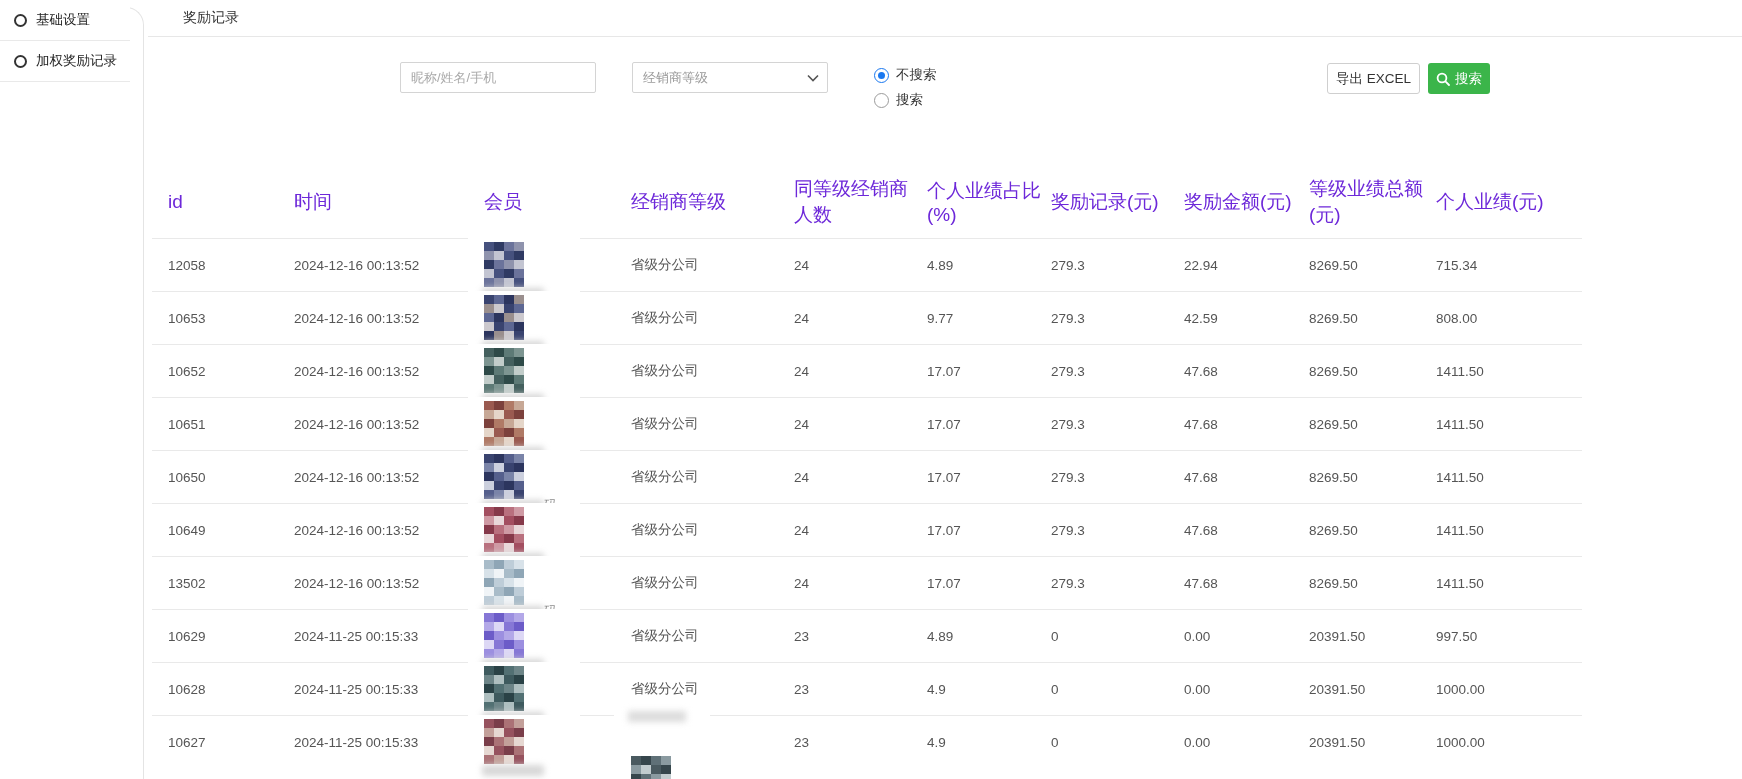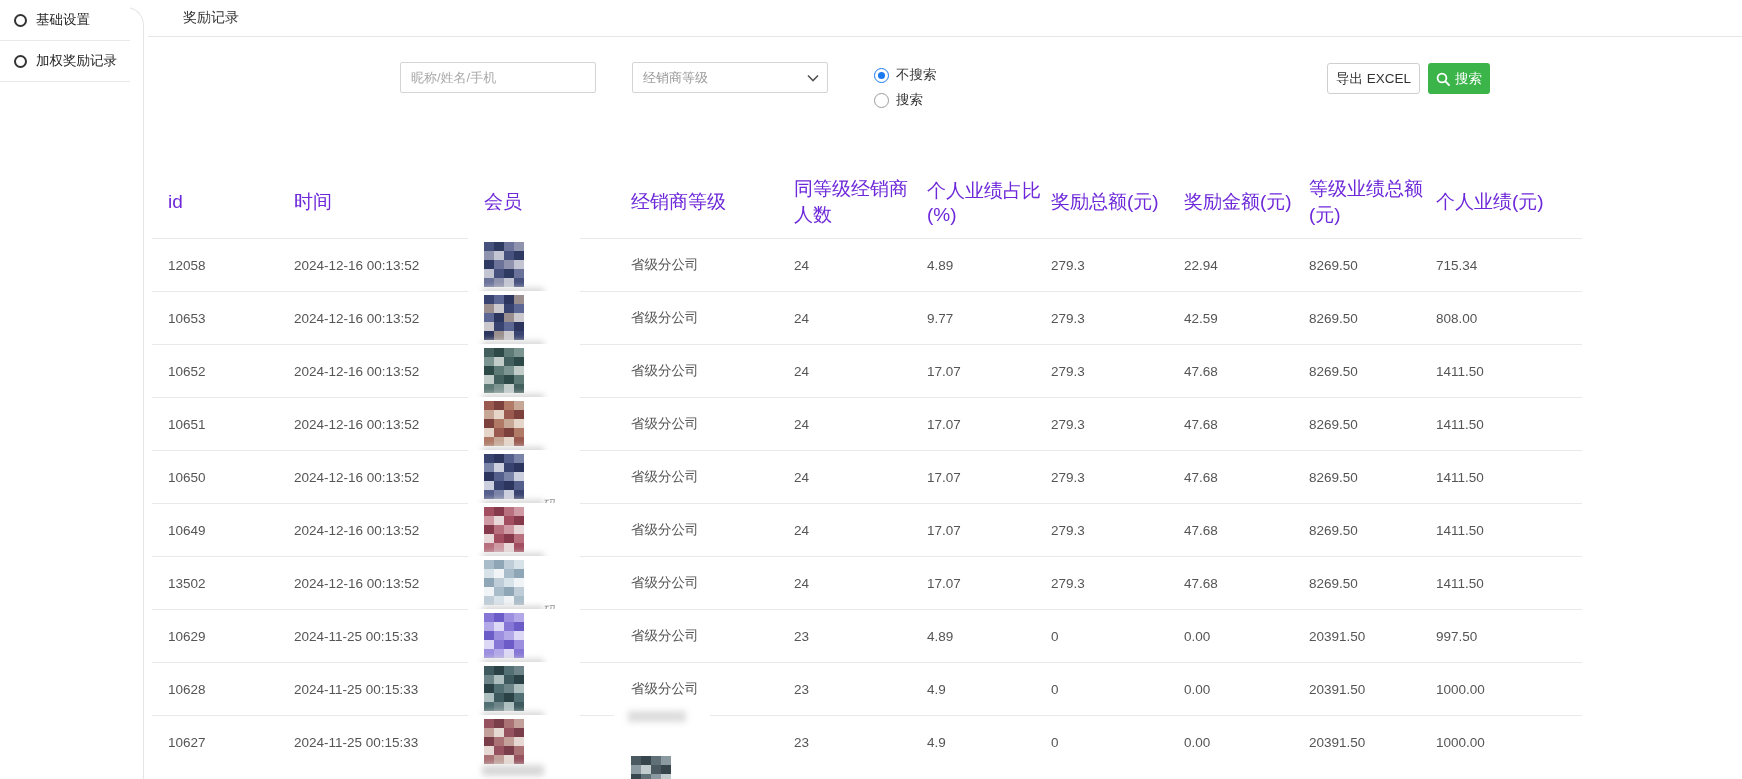--- a/index.html
+++ b/index.html
@@ -139,21 +139,21 @@
           <col style="width:150px">
       </colgroup>
       <thead>
           <tr id="thead-row">
             <th>id</th>
             <th>时间</th>
             <th>会员</th>
             <th>经销商等级</th>
             <th>同等级经销商人数</th>
             <th>个人业绩占比(%)</th>
-            <th>奖励总额(元)</th>
+            <th>奖励记录(元)</th>
             <th>奖励金额(元)</th>
             <th>等级业绩总额(元)</th>
             <th>个人业绩(元)</th>
           </tr>
         </thead>
       <tbody id="tbody">
   <tr>
     <td>12058</td>
     <td>2024-12-16 00:13:52</td>
     <td>

